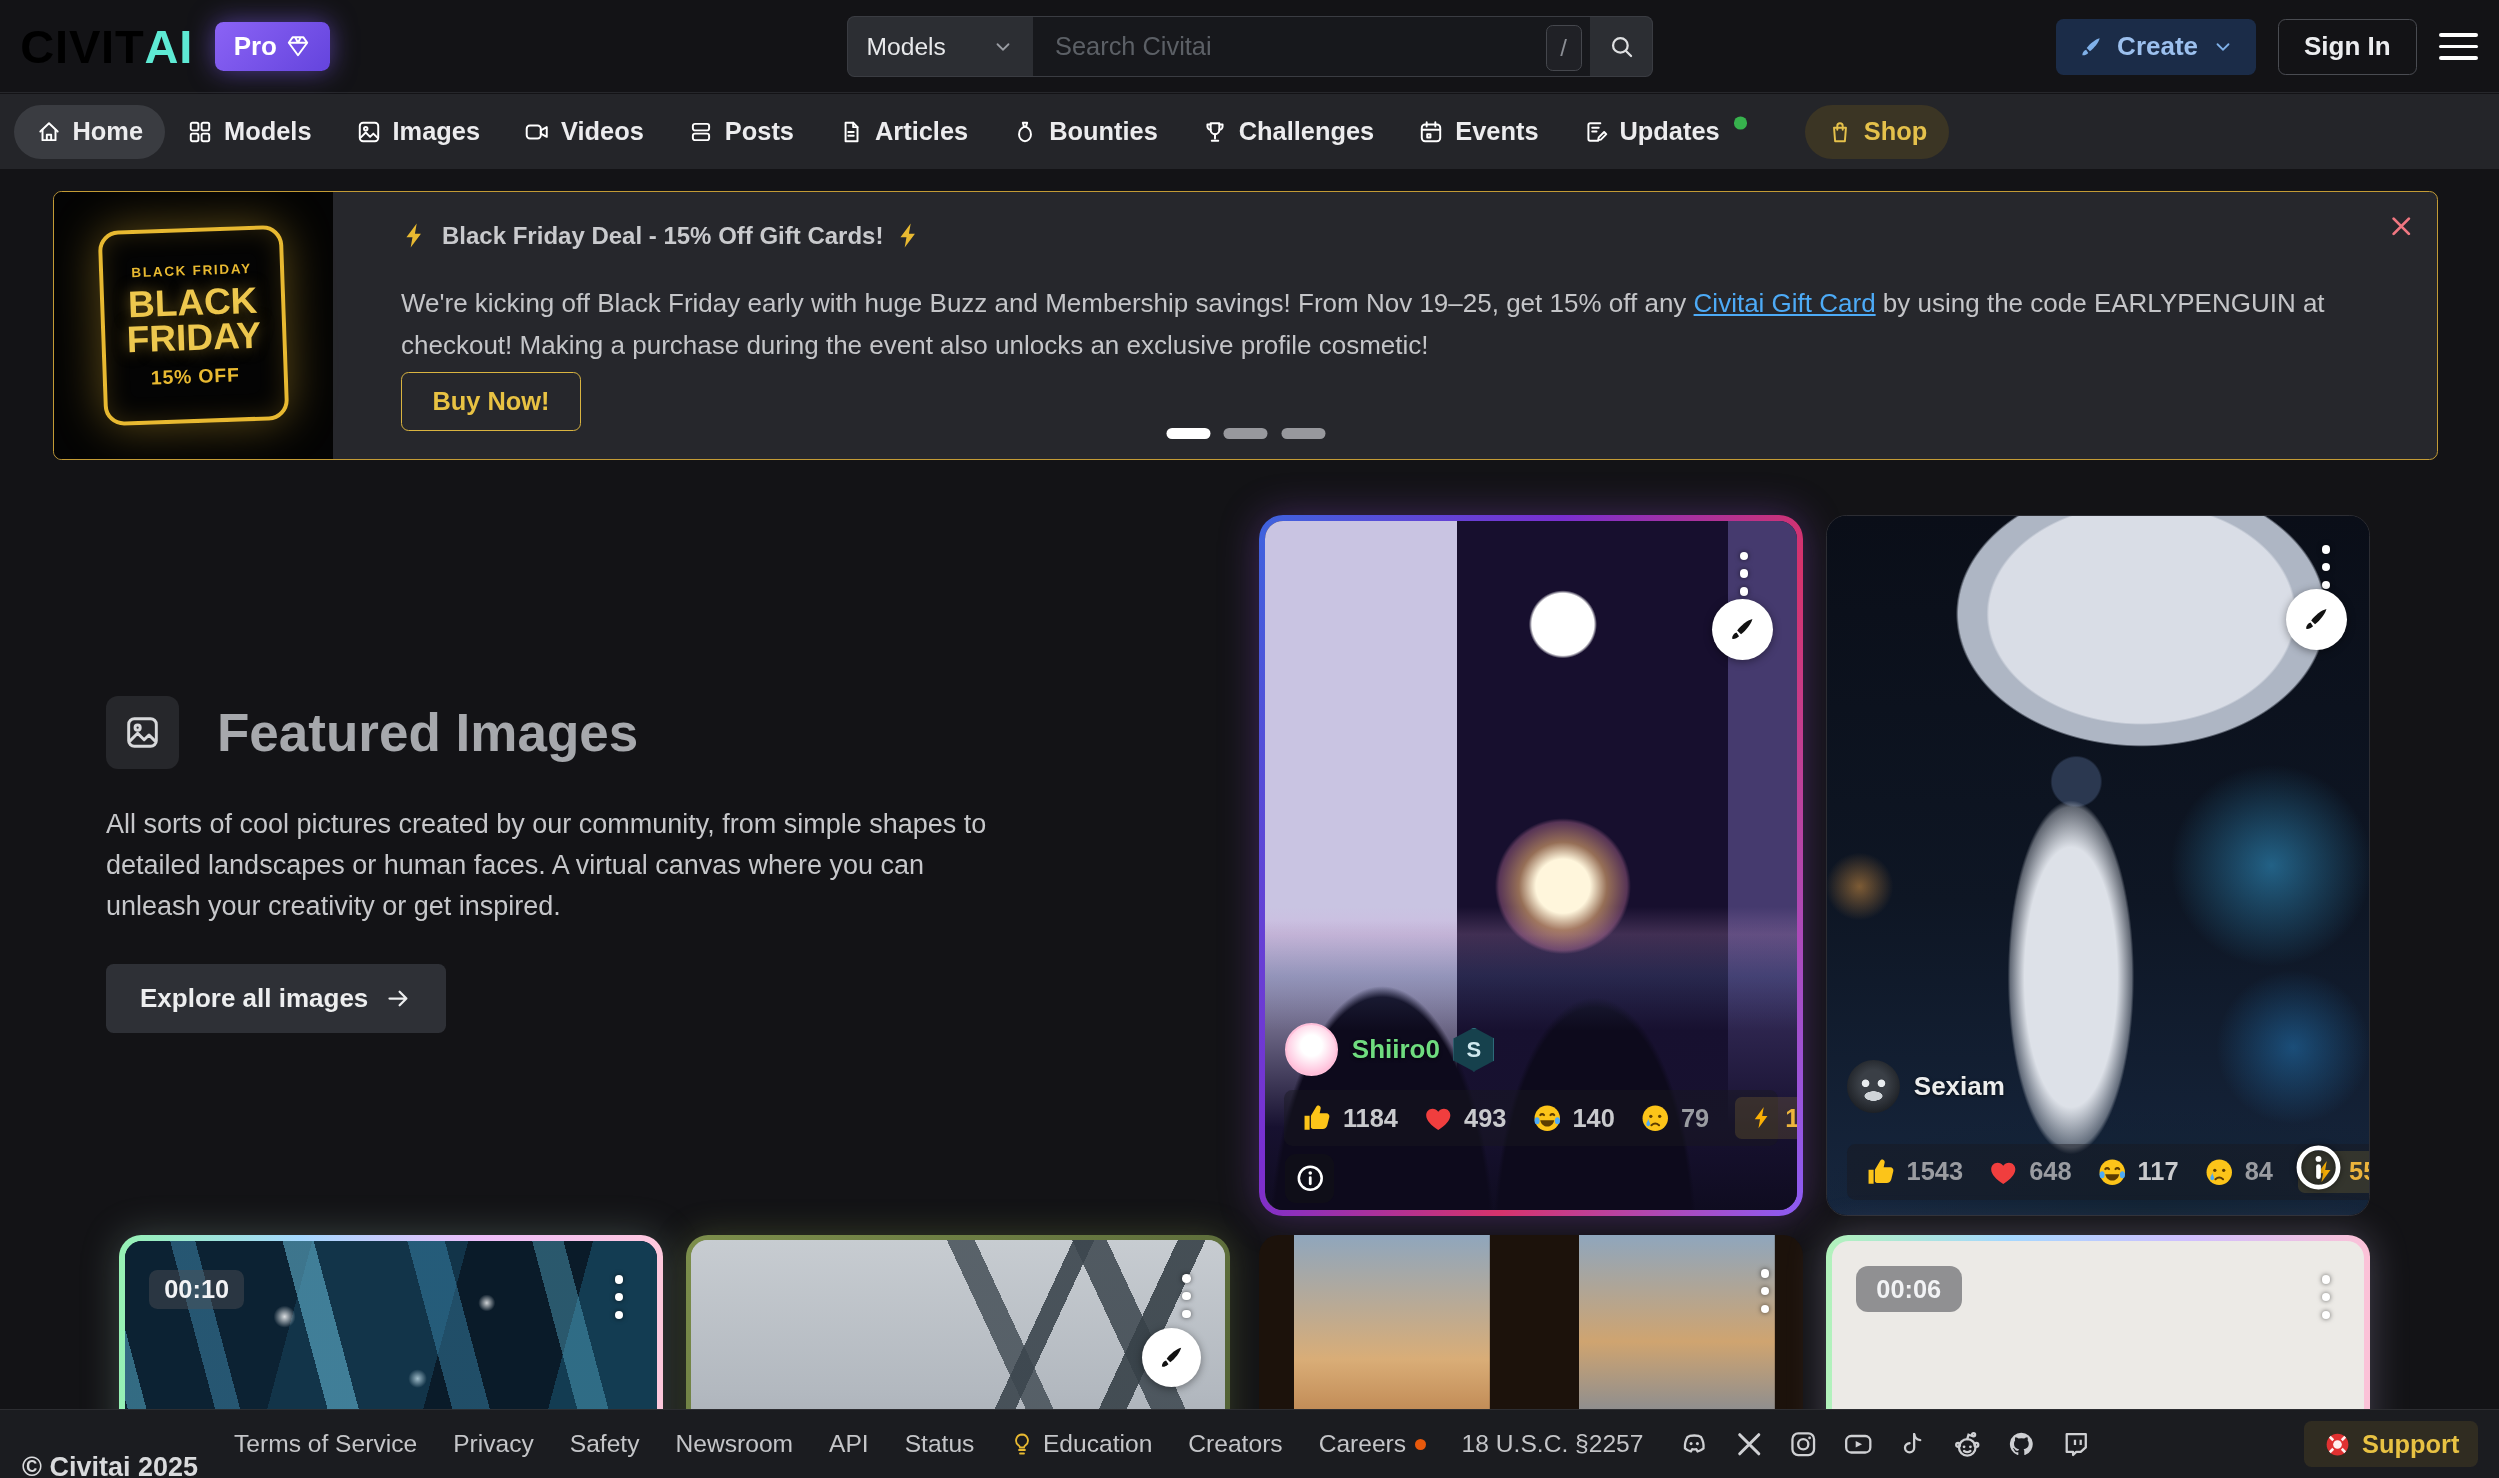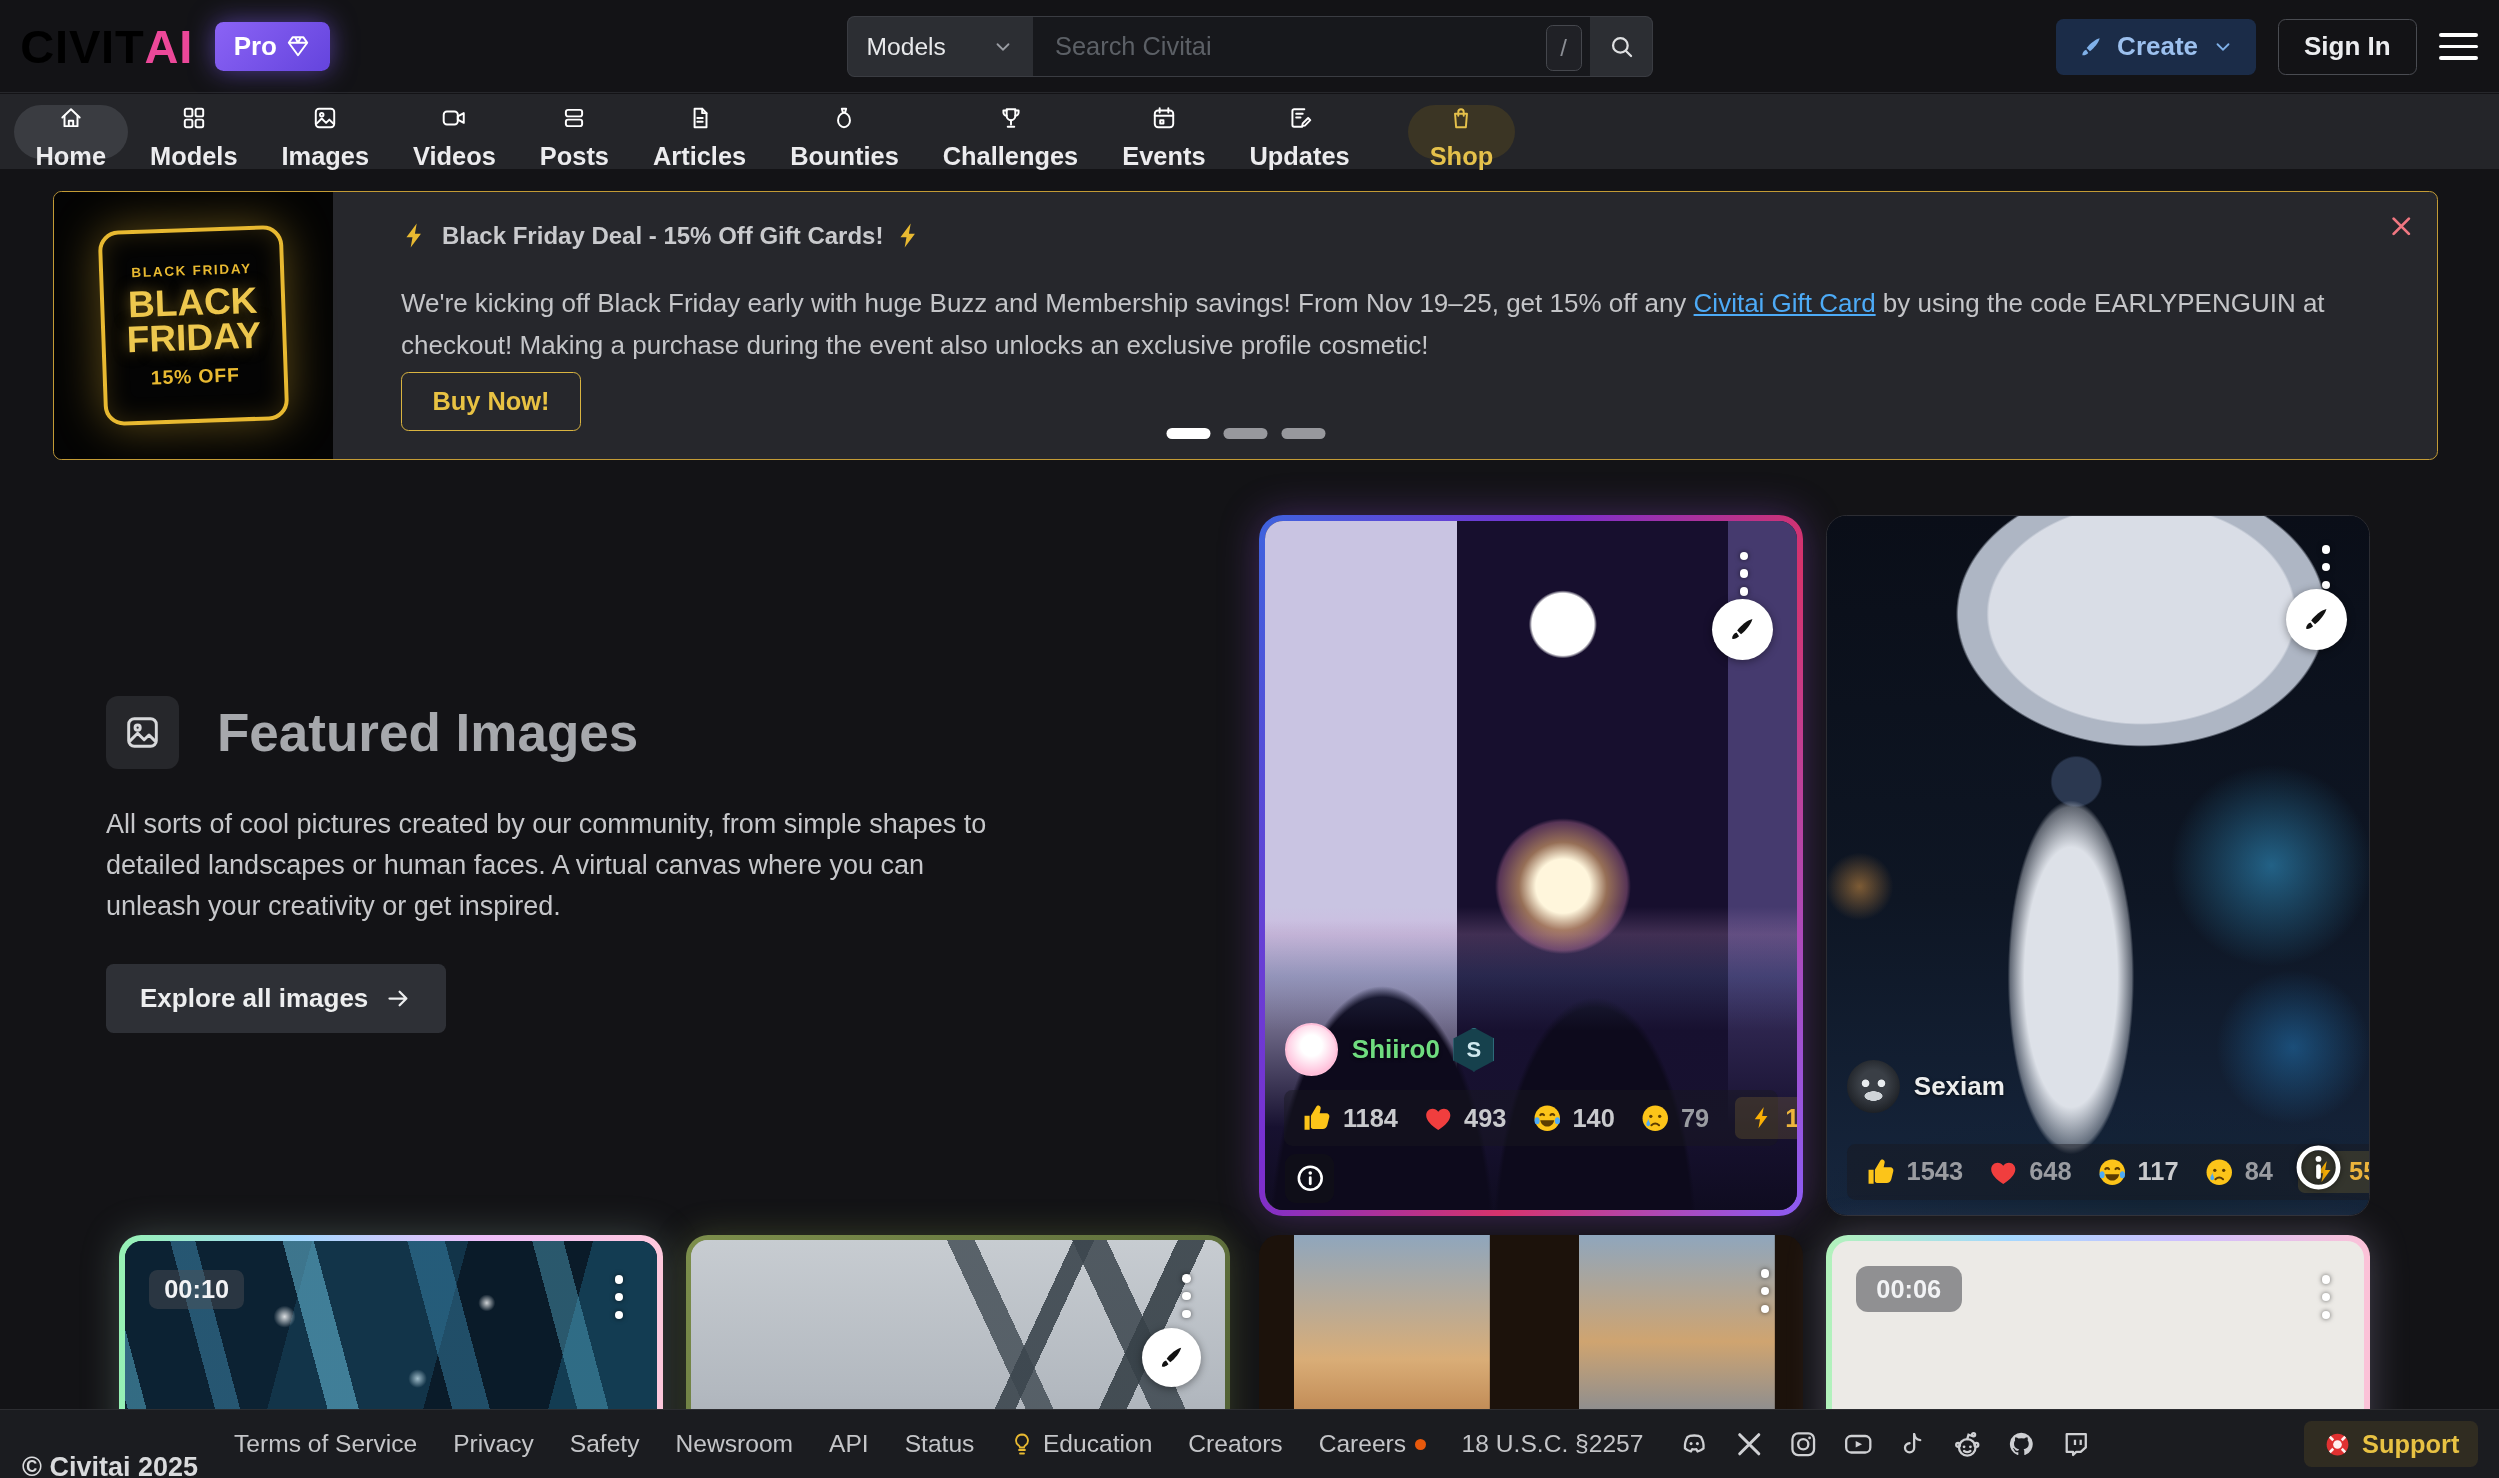--- a/index.html
+++ b/index.html
@@ -2,21 +2,21 @@
 <html style="font-size:13.5px"><head>
 <meta charset="utf-8">
 <style>
   * { margin:0; padding:0; box-sizing:border-box; }
   html,body { background:#0e0f11; font-family:"Liberation Sans", sans-serif; }
   #app { position:relative; width:2500px; height:1478px; background:#131316; overflow:hidden; }
 
   
   .header { position:absolute; top:0; left:0; right:0; height:93px; background:#131316;
             display:flex; align-items:center; border-bottom:0.8px solid #26272b; }
-  .logo { margin-left:20.3px; font-size:47px; font-weight:900; letter-spacing:0.8px; display:flex; cursor:pointer; } .logo .lg-ai { color:#ec4899; }
+  .logo { margin-left:20.3px; font-size:47px; font-weight:900; letter-spacing:0.8px; display:flex; cursor:pointer; } .logo .lg-ai { color:#5eead4; }
   .pro-btn { margin-left:22px; height:49px; padding:0 18.6px; border-radius:8.5px; display:flex; align-items:center; gap:8.5px;
              background:linear-gradient(135deg,#8b63f5,#6444dd); box-shadow:0 0 25.4px rgba(132,94,247,.55);
              color:#fff; font-size:26px; font-weight:700; cursor:pointer; }
   .searchbar { position:absolute; left:847px; top:16px; width:806px; height:61px; display:flex; }
   .search-cat { width:186px; background:#2c2e33; border:0.8px solid #3a3c42; border-right:none; border-radius:7.6px 0 0 7.6px;
                 display:flex; align-items:center; justify-content:space-between; padding:0 18.6px; cursor:pointer; }
   .search-cat span { color:#e8e9eb; font-size:24.6px; }
   .search-input-wrap { flex:1; position:relative; background:#17181c; border-top:0.8px solid #3a3c42; border-bottom:0.8px solid #3a3c42; }
   .search-input-wrap input { width:100%; height:100%; background:transparent; border:none; outline:none;
                              padding:0 68px 0 22px; font-size:25.4px; color:#e8e9eb; font-family:inherit; }
@@ -30,21 +30,21 @@
                 color:#9cc0ee; font-size:26px; font-weight:600; cursor:pointer; }
   .signin-btn { height:56px; padding:0 25.4px; border-radius:7.6px; border:0.8px solid #4a4c52; color:#ecedef;
                 font-size:26px; font-weight:600; display:flex; align-items:center; cursor:pointer; background:transparent; }
   .burger { width:39px; display:flex; flex-direction:column; gap:7.6px; cursor:pointer; }
   .burger i { display:block; height:3.8px; border-radius:2.5px; background:#fff; }
 
   
   .navrow { position:absolute; top:94px; left:0; right:0; height:75px; background:#242529;
             display:flex; align-items:center; padding-left:13.5px; }
   .nav-item { height:54px; padding:0 22px; border-radius:27px; display:flex; align-items:center; gap:11px;
-              color:#ececee; font-size:25.4px; font-weight:600; cursor:pointer; white-space:nowrap;flex-direction:column; }
+              color:#ececee; font-size:25.4px; font-weight:600; cursor:pointer; white-space:nowrap; }
   .nav-item.active { background:#3a3c41; }
   .nav-dot { width:12.7px; height:12.7px; border-radius:50%; background:#37b24d; margin-left:3.4px; transform:translateY(-8.5px); }
   .nav-shop { margin-left:36px; background:#3b3524; color:#e5c14b; }
   .nicon { width:26px; height:26px; flex:0 0 auto; }
 
   
   .banner { position:absolute; left:53px; top:191px; width:2385px; height:269px; background:#26272c;
             border:1.7px solid #c39b35; border-radius:8.5px; overflow:hidden; }
   .bf-art { position:absolute; left:0; top:0; width:279px; height:100%; background:#040404;
             display:flex; align-items:center; justify-content:center; }

